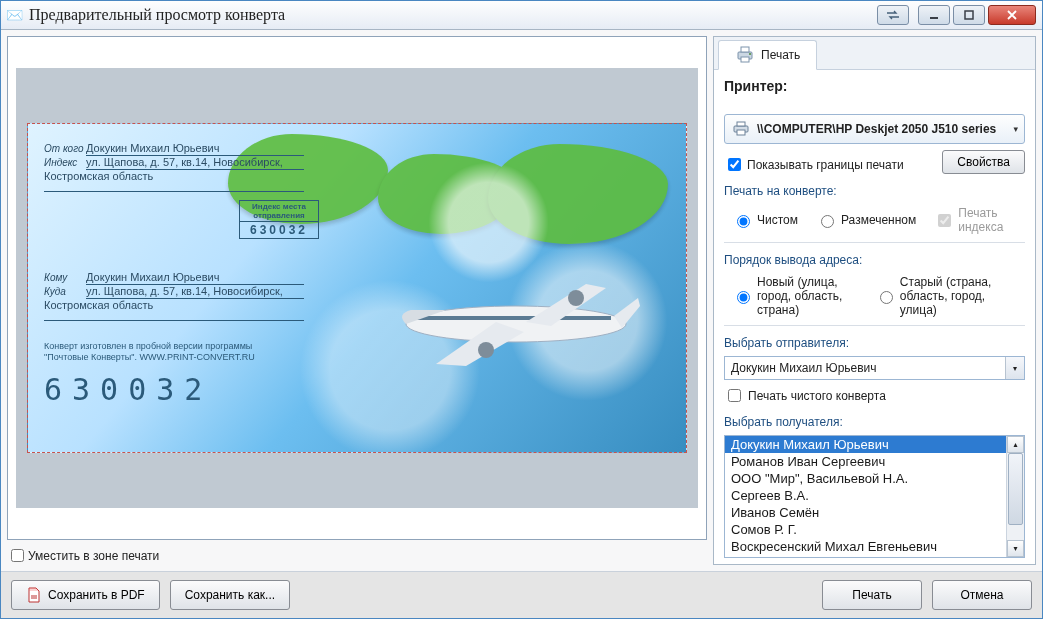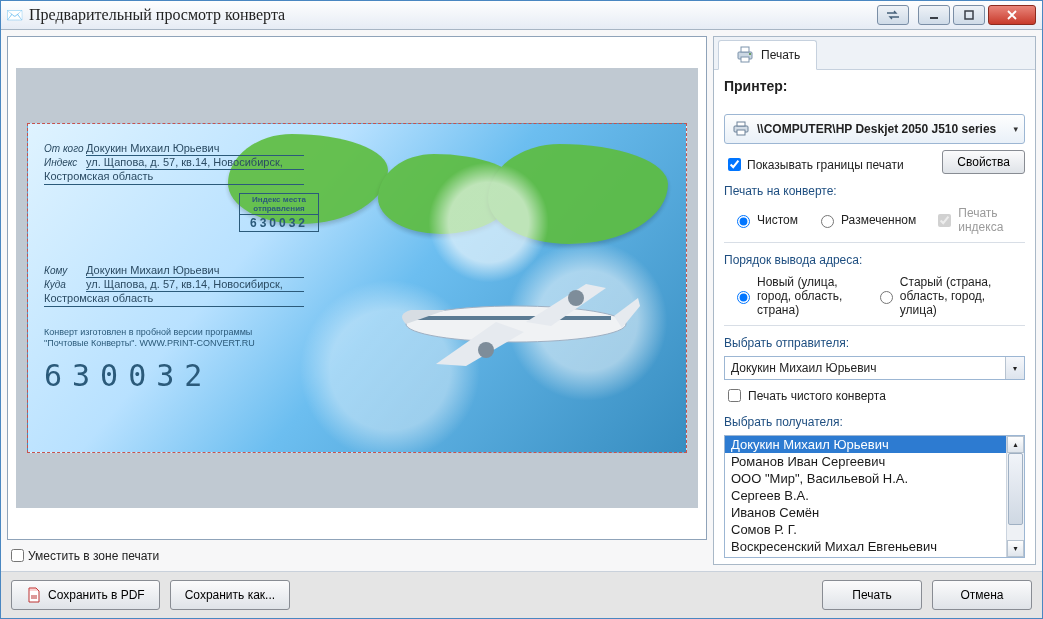--- a/index.html
+++ b/index.html
@@ -174,21 +174,21 @@
     padding-bottom: 1px;
   }
   .env-fulline {
     position: relative;
     z-index: 3;
     width: 260px;
     border-bottom: 1px solid #2b5a7a;
     margin-bottom: 8px;
     font-size: 11px;
     color: #2b4b63;
-    padding-bottom: 2px;
+    padding-bottom: 9px;
   }
   .index-box {
     position: relative;
     z-index: 3;
     margin-left: 195px;
     width: 78px;
     border: 1px solid #2b5a7a;
     font-size: 8px;
     text-align: center;
     color: #2b5a7a;

